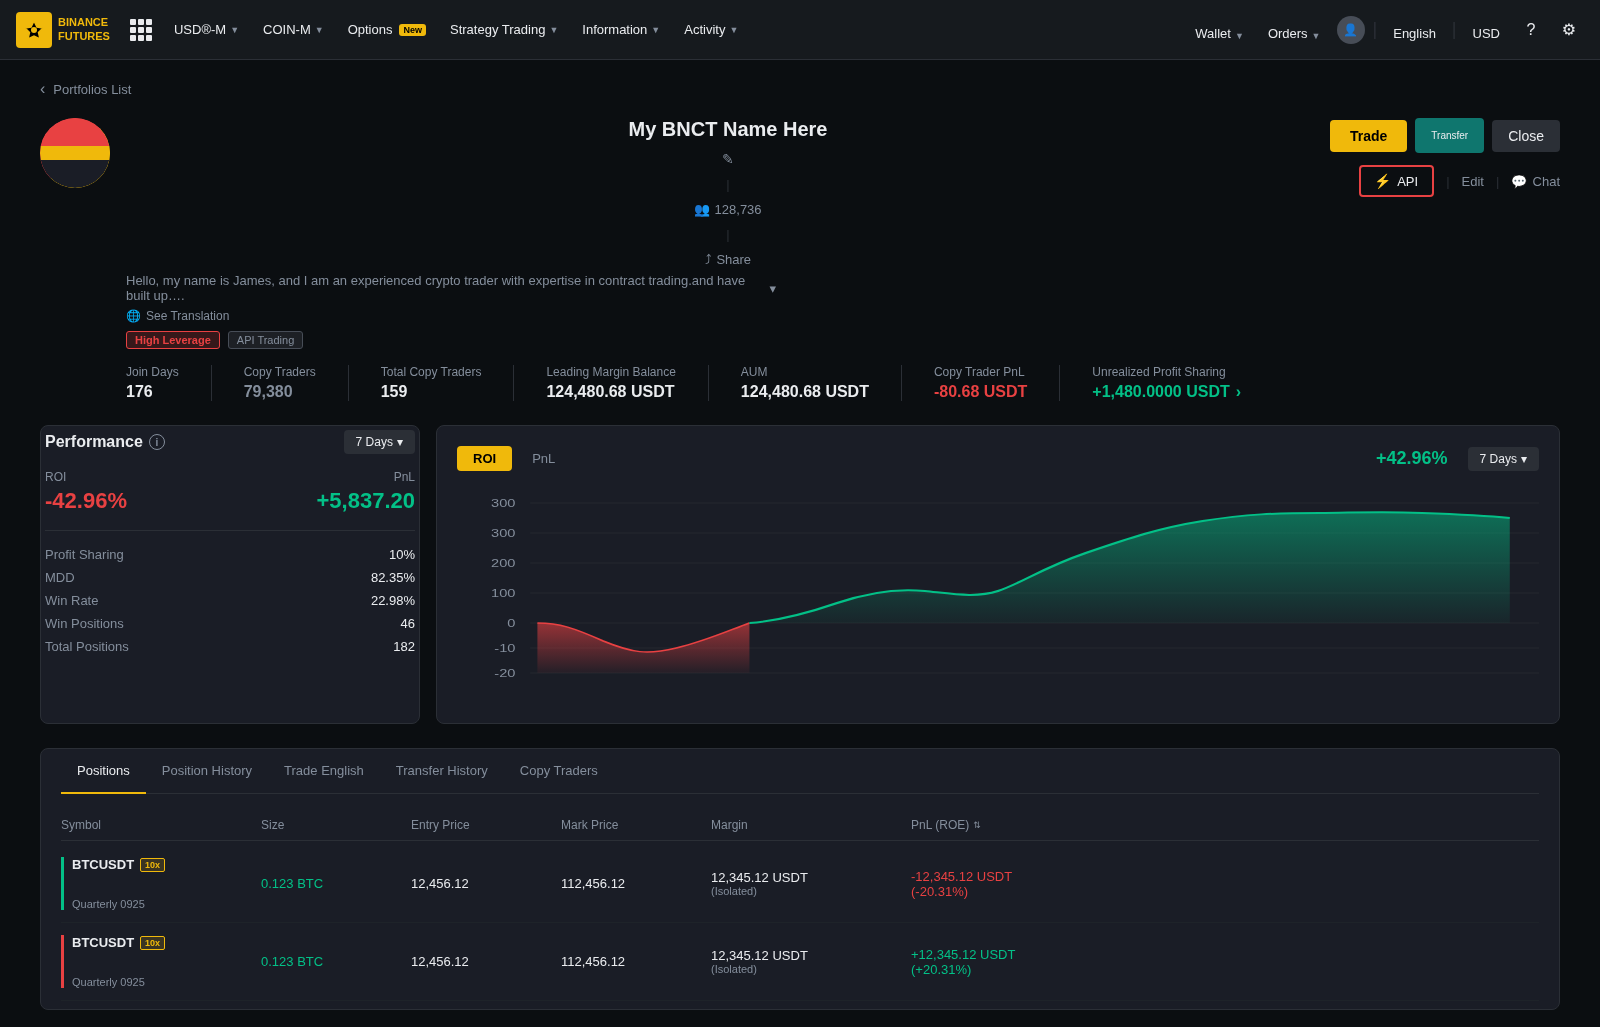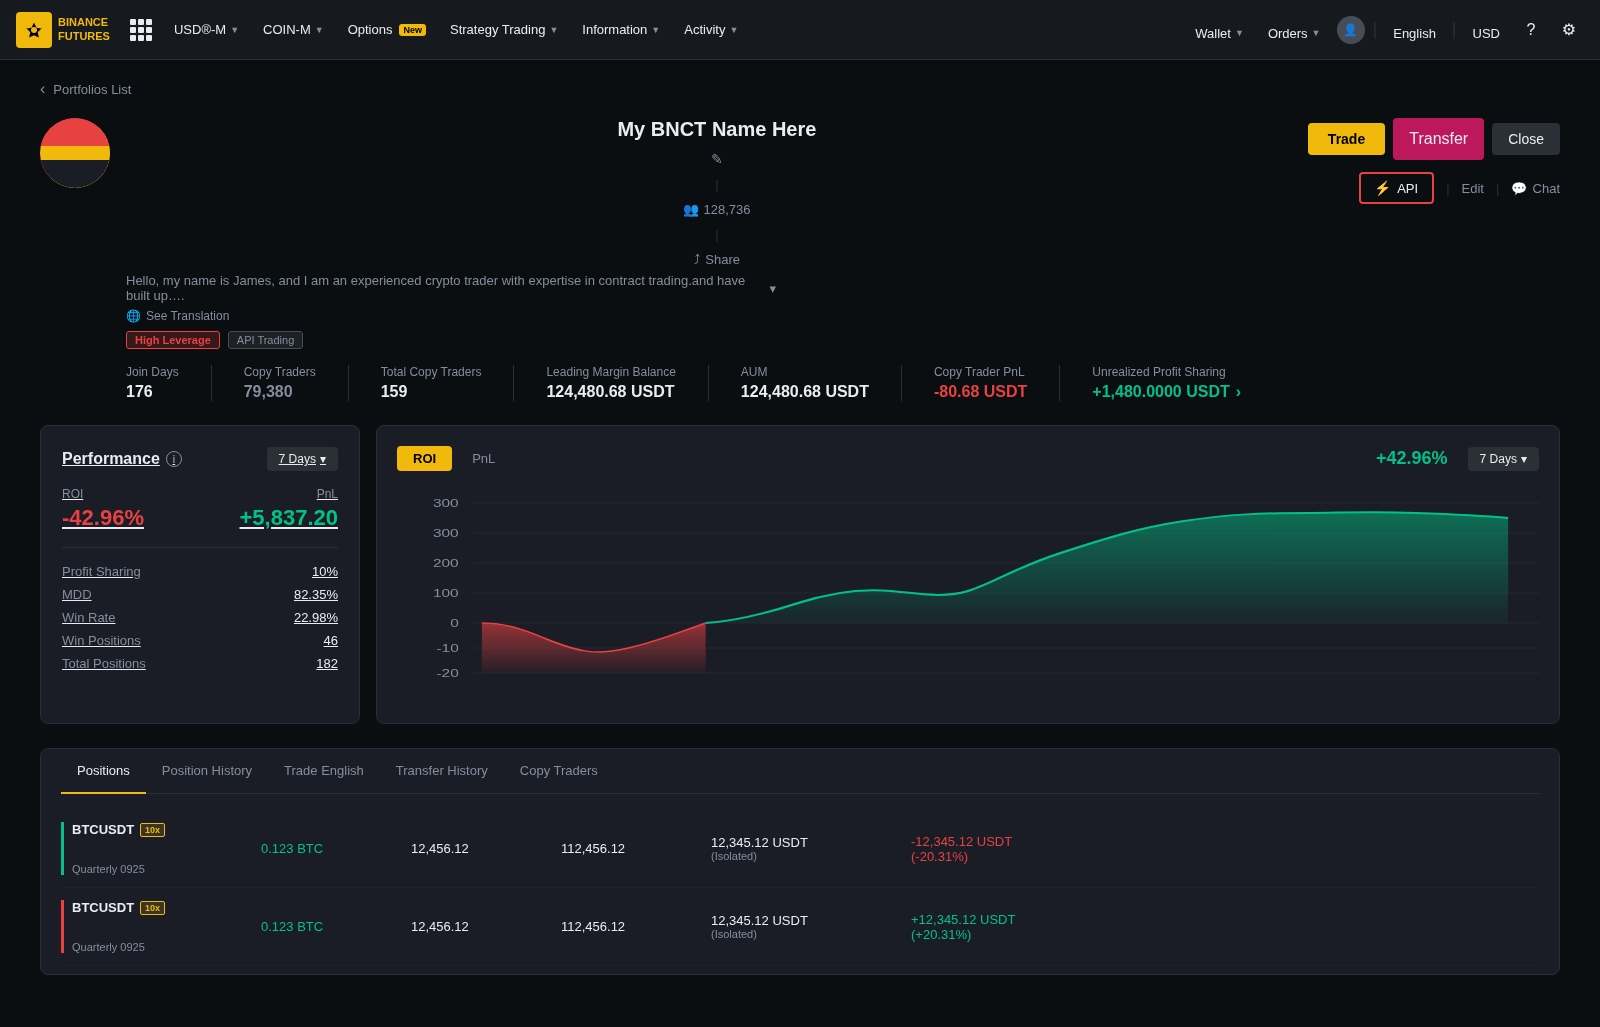--- a/index.html
+++ b/index.html
@@ -69,21 +69,21 @@
       padding: 1px 4px;
       border-radius: 3px;
       margin-left: 3px;
     }
     .nav-chevron { font-size: 9px; color: #848e9c; }
     .nav-right {
       margin-left: auto;
       display: flex; align-items: center; gap: 8px;
     }
     .nav-right-item {
-      display: flex; align-items: center; gap: 4px;
+      display: flex; align-items: flex-end; gap: 4px;
       padding: 0 8px;
       cursor: pointer;
       color: #eaecef;
       font-size: 13px;
       margin-top: 7px;
     }
     .nav-divider { color: #2b2f36; font-size: 18px; }
     .avatar-circle {
       width: 28px; height: 28px;
       border-radius: 50%;
@@ -211,26 +211,26 @@
       background: #f0b90b;
       color: #000;
       border: none;
       padding: 8px 20px;
       border-radius: 4px;
       font-size: 14px;
       font-weight: 600;
       cursor: pointer;
     }
     .btn-transfer {
-      background: #be185d;
+      background: #0f766e;
       color: #eaecef;
       border: none;
       padding: 12px 16px;
       border-radius: 4px;
-      font-size: 16px;
+      font-size: 10px;
       cursor: pointer;
     }
     .btn-close {
       background: #2b2f36;
       color: #eaecef;
       border: none;
       padding: 8px 16px;
       border-radius: 4px;
       font-size: 14px;
       cursor: pointer;
@@ -261,24 +261,23 @@
     }
 
     
     .cards-row {
       display: flex; gap: 16px; margin-bottom: 24px;
     }
     .perf-card {
       background: #1a1d26;
       border: 1px solid #2b2f36;
       border-radius: 8px;
-      padding: 21px;
-      width: 320px;
+      padding: 4px;
+      width: 380px;
       flex-shrink: 0;
-      text-decoration: underline;
     }
     .perf-card-header {
       display: flex; align-items: center; justify-content: space-between;
       margin-bottom: 16px;
     }
     .perf-title {
       display: flex; align-items: center; gap: 6px;
       font-size: 16px; font-weight: 600;
     }
     .info-icon {
@@ -711,20 +710,31 @@
   </div>
 
   <div class="table-section">
     <div class="table-tabs">
       <div class="table-tab active">Positions</div>
       <div class="table-tab">Position History</div>
       <div class="table-tab">Trade English</div>
       <div class="table-tab">Transfer History</div>
       <div class="table-tab">Copy Traders</div>
     </div>
+    <div class="table-header">
+      <div class="th">Symbol</div>
+      <div class="th">Size</div>
+      <div class="th">Entry Price</div>
+      <div class="th">Mark Price</div>
+      <div class="th">Margin</div>
+      <div class="th">
+        PnL (ROE) 
+        <span style="font-size:9px">⇅</span>
+      </div>
+    </div>
 
     <div class="table-row-data">
       <div class="symbol-cell left-border-green">
         <div class="symbol-name">
           <span>BTCUSDT</span>
           <span class="leverage-badge">10x</span>
         </div>
         <div class="symbol-sub">Quarterly 0925</div>
       </div>
       <div class="cell-green">0.123 BTC</div>

